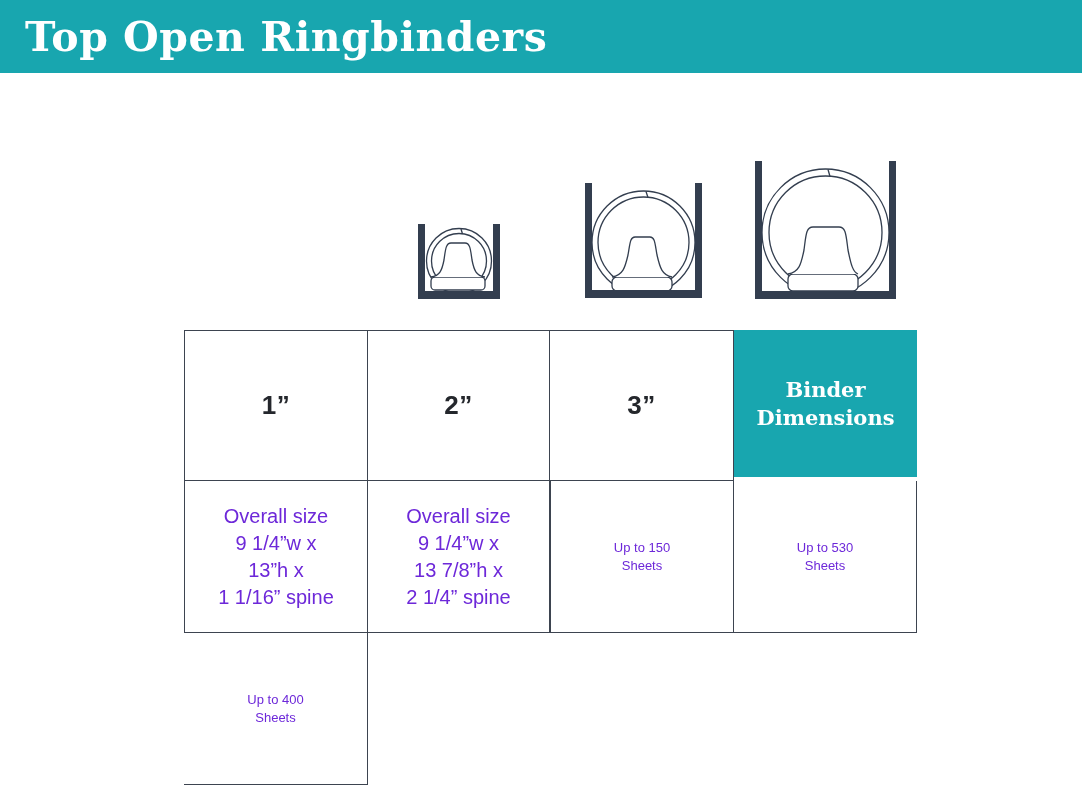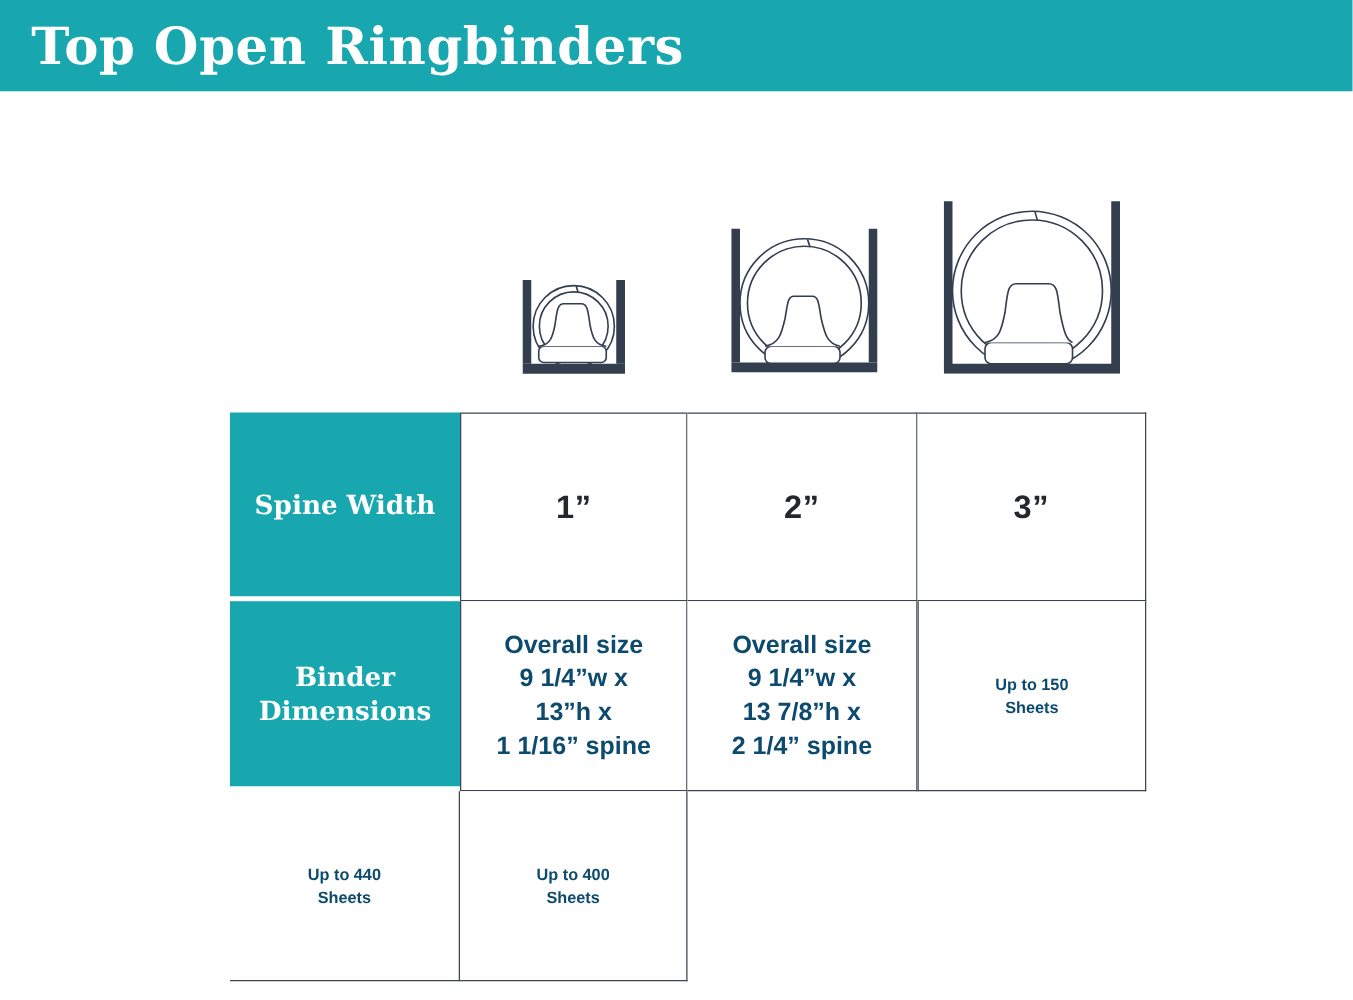--- a/index.html
+++ b/index.html
@@ -51,24 +51,23 @@
     font-family: "DejaVu Serif", serif;
     font-weight: bold;
     font-size: 21px;
     line-height: 1.3;
   }
   .label-cell.gap { border-bottom: 4px solid #ffffff; }
   .data-cell {
     background: #ffffff;
     border-right: 1px solid #3D4450;
     border-bottom: 1px solid #3D4450;
-    color: #0c4a6e;
+    color: #6d28d9;
     font-size: 20px;
     line-height: 1.35;
-    font-weight: bold;
   }
   .data-cell.edge-top  { border-top: 1px solid #3D4450; }
   .data-cell.edge-left { border-left: 1px solid #3D4450; }
   .spine-cell {
     font-weight: bold;
     font-size: 26px;
     color: #24272C;
     letter-spacing: 0.5px;
   }
   .capacity-cell { font-size: 13px; }
@@ -123,36 +122,35 @@
   <path d="M 33,119 C 44,117 46,110 49,95 C 51,80 51,72 58,72 L 84,72 C 91,72 91,80 93,95 C 96,110 98,117 103,119" fill="none" stroke="#333E4F" stroke-width="1.3"></path>
   <g fill="#333E4F">
     <rect x="0" y="6" width="7" height="132"></rect>
     <rect x="134" y="6" width="7" height="132"></rect>
     <rect x="0" y="136" width="141" height="8"></rect>
   </g>
 </svg>
 
 <div class="spec-table">
 
-  <div class="cell label-cell gap">Spine Width</div>
   <div class="cell data-cell spine-cell edge-top edge-left">1”</div>
   <div class="cell data-cell spine-cell edge-top">2”</div>
   <div class="cell data-cell spine-cell edge-top">3”</div>
 
   <div class="cell label-cell gap">Binder
 Dimensions</div>
   <div class="cell data-cell edge-left">Overall size
 9 1/4”w x
 13”h x
 1 1/16” spine</div>
   <div class="cell data-cell">Overall size
 9 1/4”w x
 13 7/8”h x
 2 1/4” spine</div>
 
   <div class="cell data-cell capacity-cell edge-left">Up to 150
 Sheets</div>
-  <div class="cell data-cell capacity-cell">Up to 440
+  <div class="cell data-cell capacity-cell">Up to 530
 Sheets</div>
   <div class="cell data-cell capacity-cell">Up to 400
 Sheets</div>
 
 </div>
 
 </body></html>

